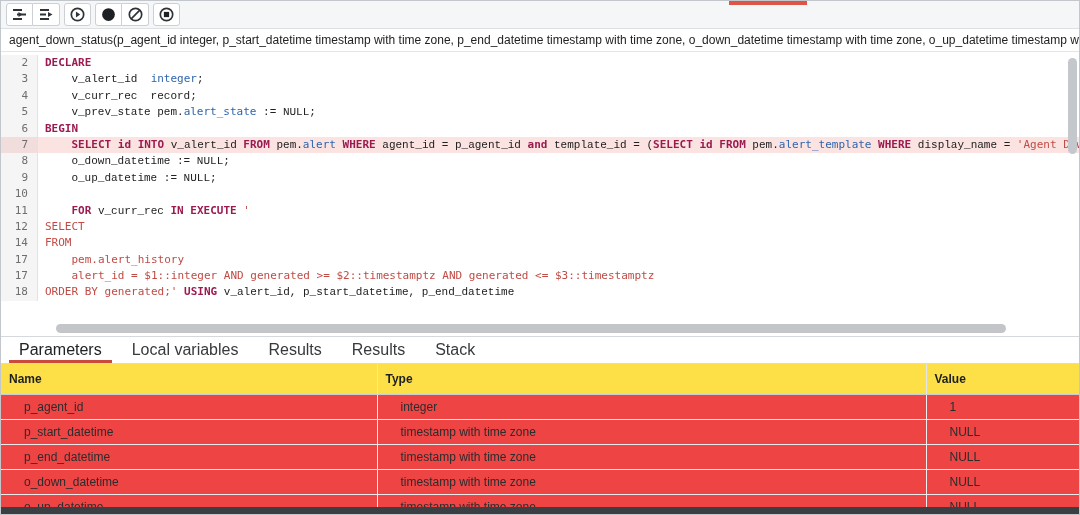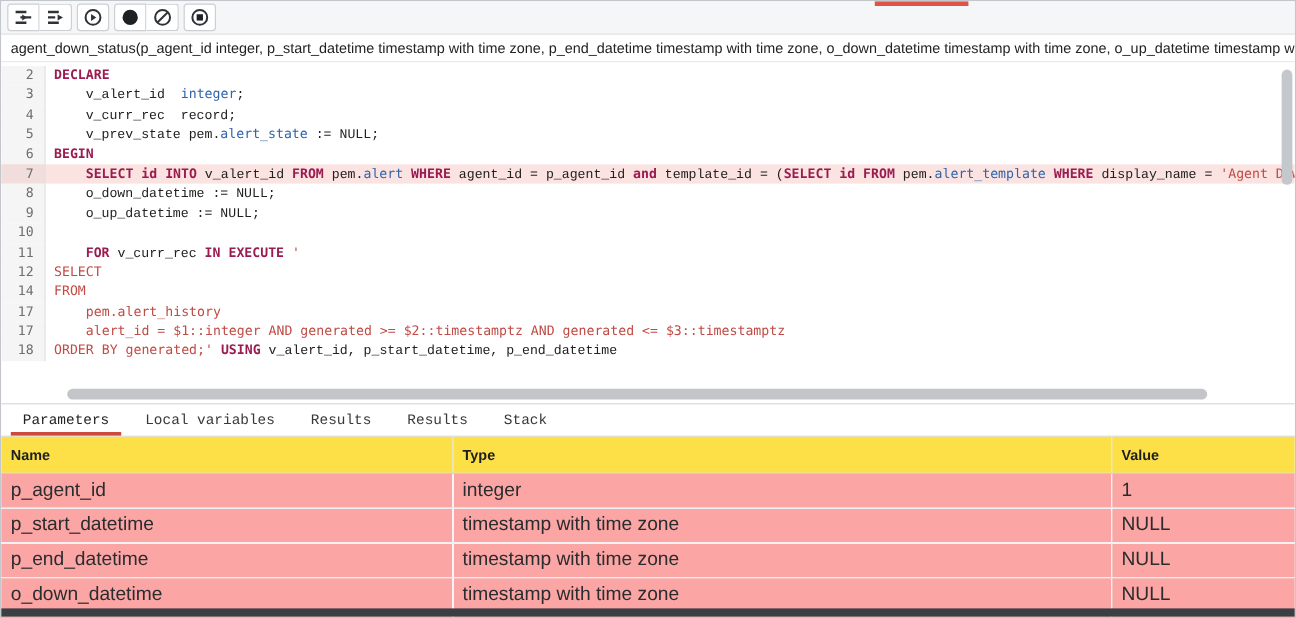--- a/index.html
+++ b/index.html
@@ -73,41 +73,41 @@
   .hscroll-thumb {
     position: absolute; left: 55px; top: 0; width: 950px; height: 9px;
     background: rgba(145,150,155,0.55); border-radius: 5px; cursor: pointer;
   }
   
   .panel-tabs {
     height: 27px; background: #fff; border-bottom: 1px solid #d8dbde;
     display: flex; align-items: stretch; padding-left: 8px;
   }
   .panel-tab {
-    font-size: 12px; color: #37393b; display: flex; align-items: center;
-    padding: 0 10px; cursor: pointer; position: relative; margin-right: 10px; font-family: Liberation Mono, monospace;
+    font-size: 16px; color: #37393b; display: flex; align-items: center;
+    padding: 0 10px; cursor: pointer; position: relative; margin-right: 10px;
   }
   .panel-tab.active { color: #202224; }
   .panel-tab.active::after {
     content: ""; position: absolute; left: 0; right: 0; bottom: 0; height: 3px;
     background: #cb4a3c;
   }
   
   .var-table { width: 100%; border-collapse: collapse; table-layout: fixed; }
   .var-table col.c-name { width: 376px; }
   .var-table col.c-type { width: 549px; }
   .var-table th {
     text-align: left; font-size: 12px; font-weight: bold; color: #1d1f21;
     padding: 7px 8px; border-bottom: 1px solid #c9cdd1; border-right: 1px solid #e3e6e9;
     background: #fde047; height: 30px;
   }
   .var-table td {
-    font-size: 16px; color: #2a2c2e; padding: 5px 8px; height: 23px;
+    font-size: 12px; color: #2a2c2e; padding: 5px 23px; height: 23px;
     border-bottom: 1px solid #e8eaec; border-right: 1px solid #eceef0;
-    background: #fca5a5; overflow: hidden; white-space: nowrap;
+    background: #ef4444; overflow: hidden; white-space: nowrap;
   }
   .var-table th:last-child, .var-table td:last-child { border-right: none; }
   
   .bottom-strip {
     position: absolute; left: 0; bottom: 0; width: 100%; height: 7px;
     background: #3a3f44;
   }
 </style>
 </head>
 <body>

